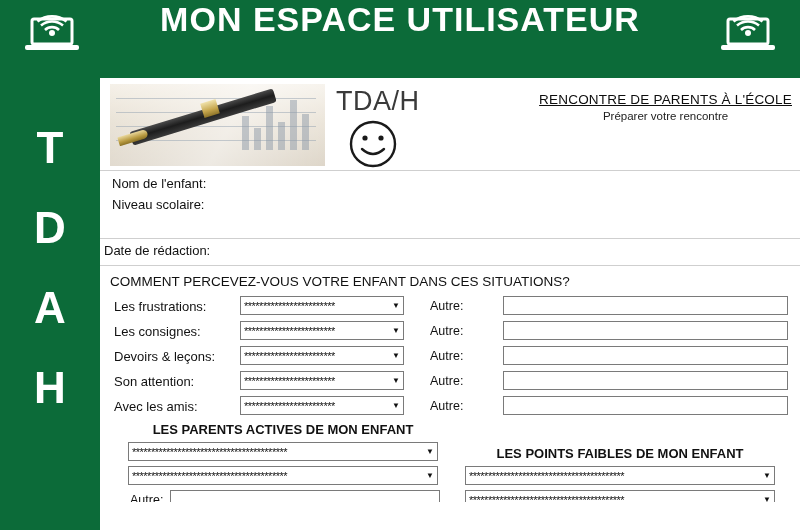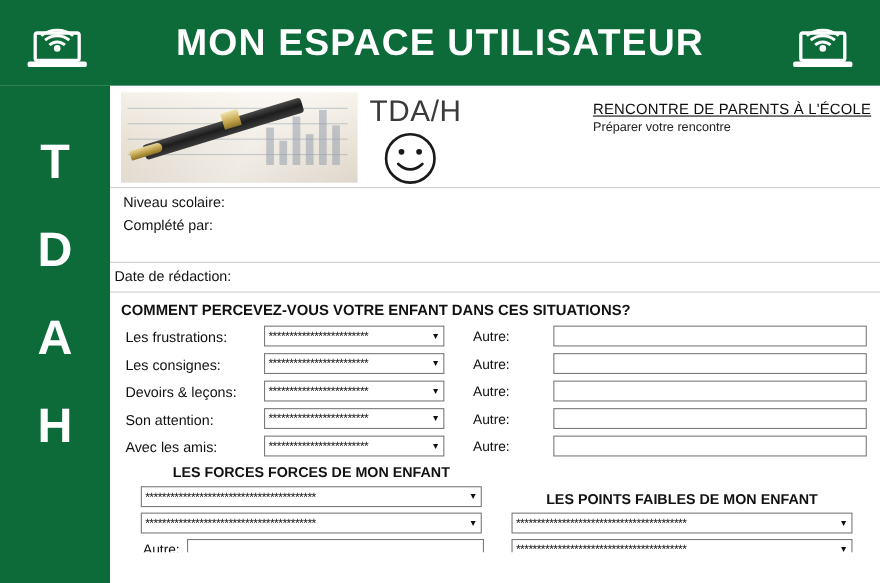--- a/index.html
+++ b/index.html
@@ -21,21 +21,20 @@
   }
   
   .header {
     position: absolute;
     left: 0;
     top: 0;
     width: 800px;
     height: 78px;
     background: #0c6b39;
     display: flex;
-    align-items: center;
     justify-content: space-between;
     box-sizing: border-box;
     padding: 0 21px;
   }
   .header-title {
     color: #ffffff;
     font-size: 34px;
     font-weight: bold;
     letter-spacing: 1px;
     white-space: nowrap;
@@ -157,21 +156,21 @@
     position: absolute;
     left: 240px;
     top: 42px;
     width: 66px;
     height: 48px;
   }
   .doc-head-right {
     position: absolute;
     right: 8px;
     top: 14px;
-    text-align: left;
+    text-align: center;
   }
   .doc-head-title {
     font-size: 13.5px;
     color: #0d0d0d;
     text-decoration: underline;
     letter-spacing: .2px;
     white-space: nowrap;
   }
   .doc-head-sub {
     font-size: 11.5px;
@@ -211,21 +210,21 @@
     top: 4px;
     font-size: 13px;
     color: #111;
   }
   
   .section-q {
     position: absolute;
     left: 10px;
     top: 196px;
     font-size: 13.5px;
-    font-weight: bold;
+    font-weight: normal;
     color: #111;
     white-space: nowrap;
   }
   .rows {
     position: absolute;
     left: 0;
     top: 218px;
     width: 700px;
   }
   .prow {
@@ -407,22 +406,22 @@
           <path d="M22 29 q11 10 22 0" fill="none" stroke="#1a1a1a" stroke-width="2.4" stroke-linecap="round"></path>
         </svg>
         <div class="doc-head-right">
           <div class="doc-head-title">RENCONTRE DE PARENTS À L'ÉCOLE</div>
           <div class="doc-head-sub">Préparer votre rencontre</div>
         </div>
       </div>
 
       <div class="identity">
         <div class="id-col id-left">
+          <div class="id-row">Nom de l'enfant:</div>
           <div class="id-row">Niveau scolaire:</div>
-          <div class="id-row">Complété par:</div>
         </div>
       </div>
 
       <div class="redaction">
         <span>Date de rédaction:</span>
       </div>
 
       <div class="section-q">COMMENT PERCEVEZ-VOUS VOTRE ENFANT DANS CES SITUATIONS?</div>
 
       <div class="rows">
@@ -475,21 +474,21 @@
           </div>
           <div class="autre-label">Autre:</div>
           <div class="autre-input"></div>
         </div>
 
       </div>
 
       <div class="cols">
 
         <div class="col col-left">
-          <div class="col-title">LES FORCES FORCES DE MON ENFANT</div>
+          <div class="col-title">LES PARENTS ACTIVES DE MON ENFANT</div>
           <div class="col-dd">
             <div class="dd-text">*****************************************</div>
             <div class="dd-arrow">▼</div>
           </div>
           <div class="col-dd">
             <div class="dd-text">*****************************************</div>
             <div class="dd-arrow">▼</div>
           </div>
           <div class="col-autre-row">
             <div class="col-autre-label">Autre:</div>

